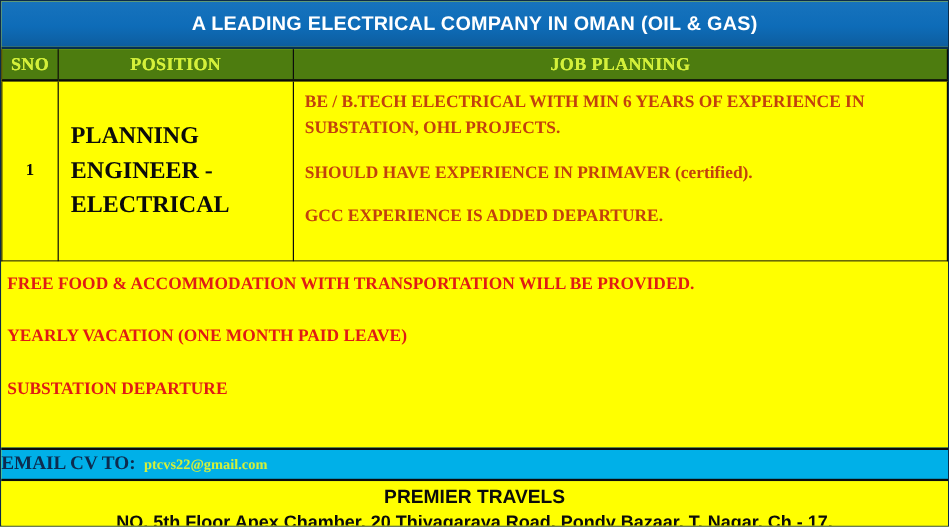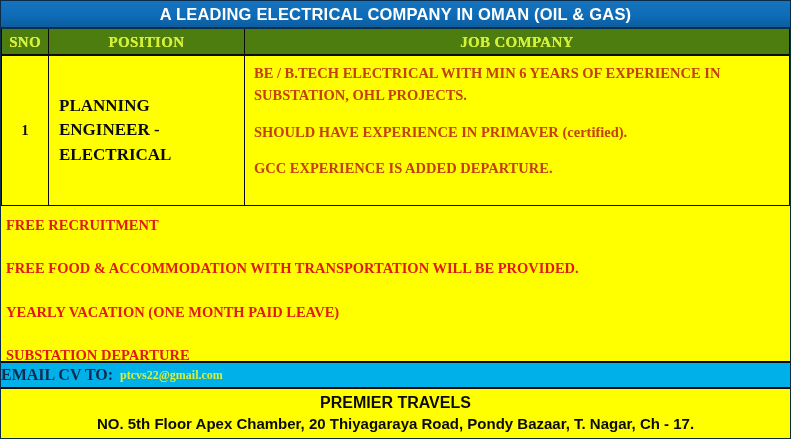--- a/index.html
+++ b/index.html
@@ -13,21 +13,21 @@
     height: 439px;
     box-sizing: border-box;
     background: #ffff00;
     font-family: "Liberation Serif", "DejaVu Serif", serif;
     overflow: hidden;
     border: 1px solid #0b2b4a;
   }
 
   
   .title-banner {
-    height: 28px;
+    height: 40px;
     background: #1273be;
     background: linear-gradient(to bottom, #1773bd 0%, #0e6cb8 55%, #0d5d9e 100%);
     display: flex;
     align-items: center;
     justify-content: center;
     border-bottom: 2px solid #06304f;
     box-sizing: border-box;
   }
   .title-banner .title-text {
     color: #ffffff;
@@ -79,21 +79,21 @@
     vertical-align: middle !important;
     color: #0b0b0b;
     font-weight: bold;
     font-size: 14px;
   }
   .pos-cell {
     vertical-align: middle !important;
     padding: 0 6px 0 10px !important;
     color: #0b0b0b;
     font-weight: bold;
-    font-size: 17px;
+    font-size: 20px;
     line-height: 1.45;
   }
   .det-cell {
     padding: 7px 6px 4px 9px !important;
     color: #c2410c;
     font-weight: bold;
     font-size: 14.5px;
     line-height: 1.5;
   }
   .det-cell p {
@@ -181,37 +181,36 @@
     </colgroup>
     <tbody>
       <tr class="head-row">
         <td>
           <span class="hdr">SNO</span>
         </td>
         <td>
           <span class="hdr">POSITION</span>
         </td>
         <td>
-          <span class="hdr">JOB COMPANY</span>
+          <span class="hdr">JOB PLANNING</span>
         </td>
       </tr>
       <tr class="body-row">
         <td class="sno-cell">1</td>
         <td class="pos-cell">PLANNING ENGINEER - ELECTRICAL</td>
         <td class="det-cell">
           <p>BE / B.TECH ELECTRICAL WITH MIN 6 YEARS OF EXPERIENCE IN SUBSTATION, OHL PROJECTS.</p>
           <p>SHOULD HAVE EXPERIENCE IN PRIMAVER (certified).</p>
           <p>GCC EXPERIENCE IS ADDED DEPARTURE.</p>
         </td>
       </tr>
     </tbody>
   </table>
 
   <div class="benefits">
-    <div class="line">FREE RECRUITMENT</div>
     <div class="line">FREE FOOD &amp; ACCOMMODATION WITH TRANSPORTATION WILL BE PROVIDED.</div>
     <div class="line">YEARLY VACATION (ONE MONTH PAID LEAVE)</div>
     <div class="line">SUBSTATION DEPARTURE</div>
   </div>
 
   <div class="email-strip">
     <span class="email-label">EMAIL CV TO:</span>
     <span class="email-addr">ptcvs22@gmail.com</span>
   </div>
 

